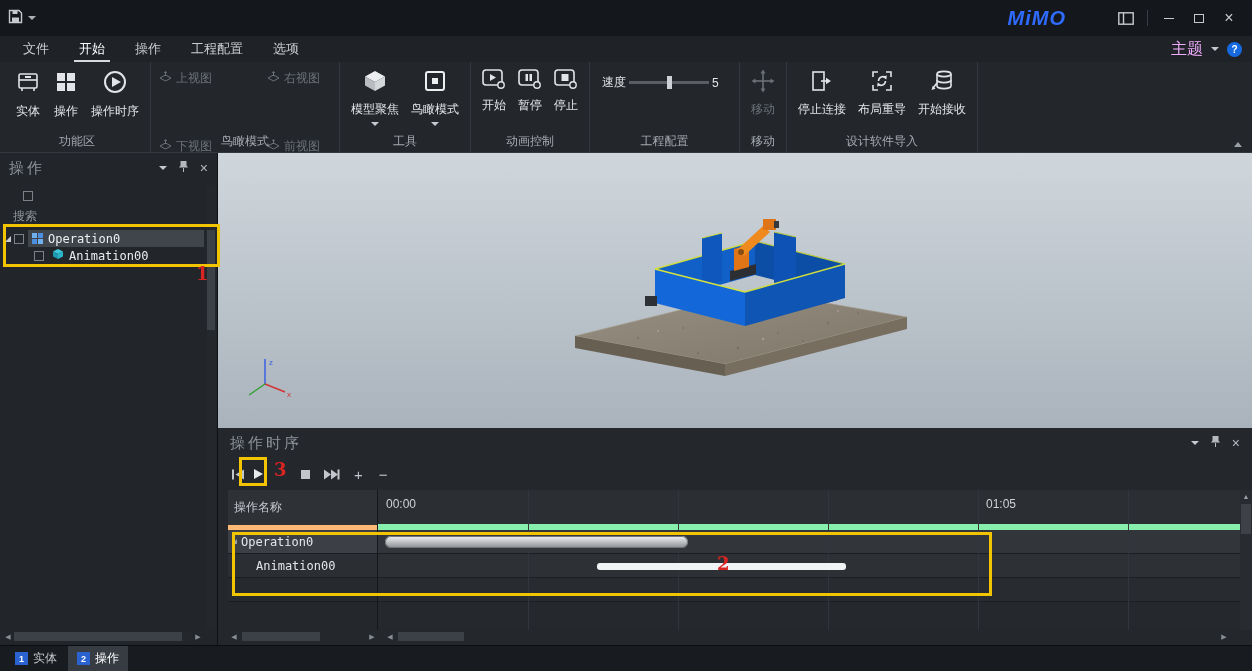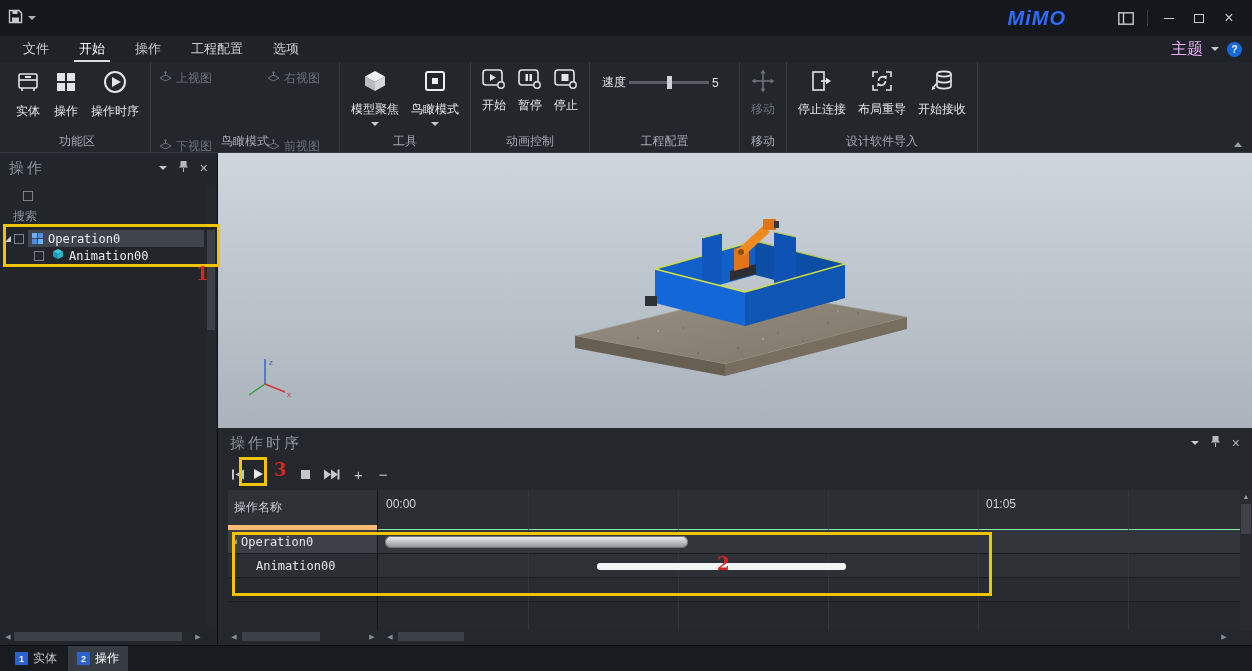--- a/index.html
+++ b/index.html
@@ -85,21 +85,21 @@
   .tl-table { position:absolute; left:10px; top:62px; width:1012px; height:140px; background:#24272c; }
   .namecol { position:absolute; left:0; top:0; width:150px; height:140px; border-right:1px solid #14171b; }
   .name-hdr { height:40px; background:#2e3237; border-bottom:5px solid #fdba74; display:flex; align-items:center; padding-left:6px; font-size:12px; color:#c6cacf; }
   .name-row { height:24px; display:flex; align-items:center; font-family:"DejaVu Sans Mono","Liberation Mono",monospace; font-size:12px; color:#e4e6e9; border-bottom:1px solid #1a1d22; }
   .name-row.r1 { background:#3c4046; }
   .name-row.r2 { background:#2b2f34; padding-left:28px; }
   .name-row.e1 { background:#26292e; }
   .name-row.e2 { background:#24272c; border-bottom:none; }
   .mini-exp { width:0; height:0; border-left:5px solid transparent; border-bottom:5px solid #9aa0a6; margin:0 4px 0 4px; flex:none; }
   .gridarea { position:absolute; left:150px; top:0; width:862px; height:140px; overflow:hidden; }
-  .grid-hdr { position:absolute; left:0; top:0; right:0; height:40px; background:#2b2f34; border-bottom:1px solid #86efac; }
+  .grid-hdr { position:absolute; left:0; top:0; right:0; height:40px; background:#2b2f34; border-bottom:6px solid #86efac; }
   .tick { position:absolute; top:7px; font-size:12px; color:#cfd3d7; }
   .grid-strip { position:absolute; left:0; right:0; height:24px; border-bottom:1px solid #1b1e23; }
   .gs1 { top:40px; background:#32363b; } .gs2 { top:64px; background:#2d3136; }
   .gs3 { top:88px; background:#282c31; } .gs4 { top:112px; background:#25282d; border-bottom:none; }
   .gline { position:absolute; top:0; width:1px; height:140px; background:#32363c; }
   .bar1 { position:absolute; top:46px; left:7px; width:303px; height:12px; border-radius:6px; background:linear-gradient(#f4f4f4,#898d92); box-shadow:inset 0 0 0 1px #6f7378; }
   .bar2 { position:absolute; top:73px; left:219px; width:249px; height:7px; border-radius:3px; background:#f2f3f4; }
   .tl-vscroll { position:absolute; right:0; top:62px; width:12px; height:140px; background:#282c31; }
   .tl-vscroll .arr { height:12px; display:flex; align-items:center; justify-content:center; font-size:7px; color:#9aa0a6; }
   .tl-vscroll .vthumb { position:absolute; left:1px; right:1px; top:14px; height:30px; background:#3e4248; }

